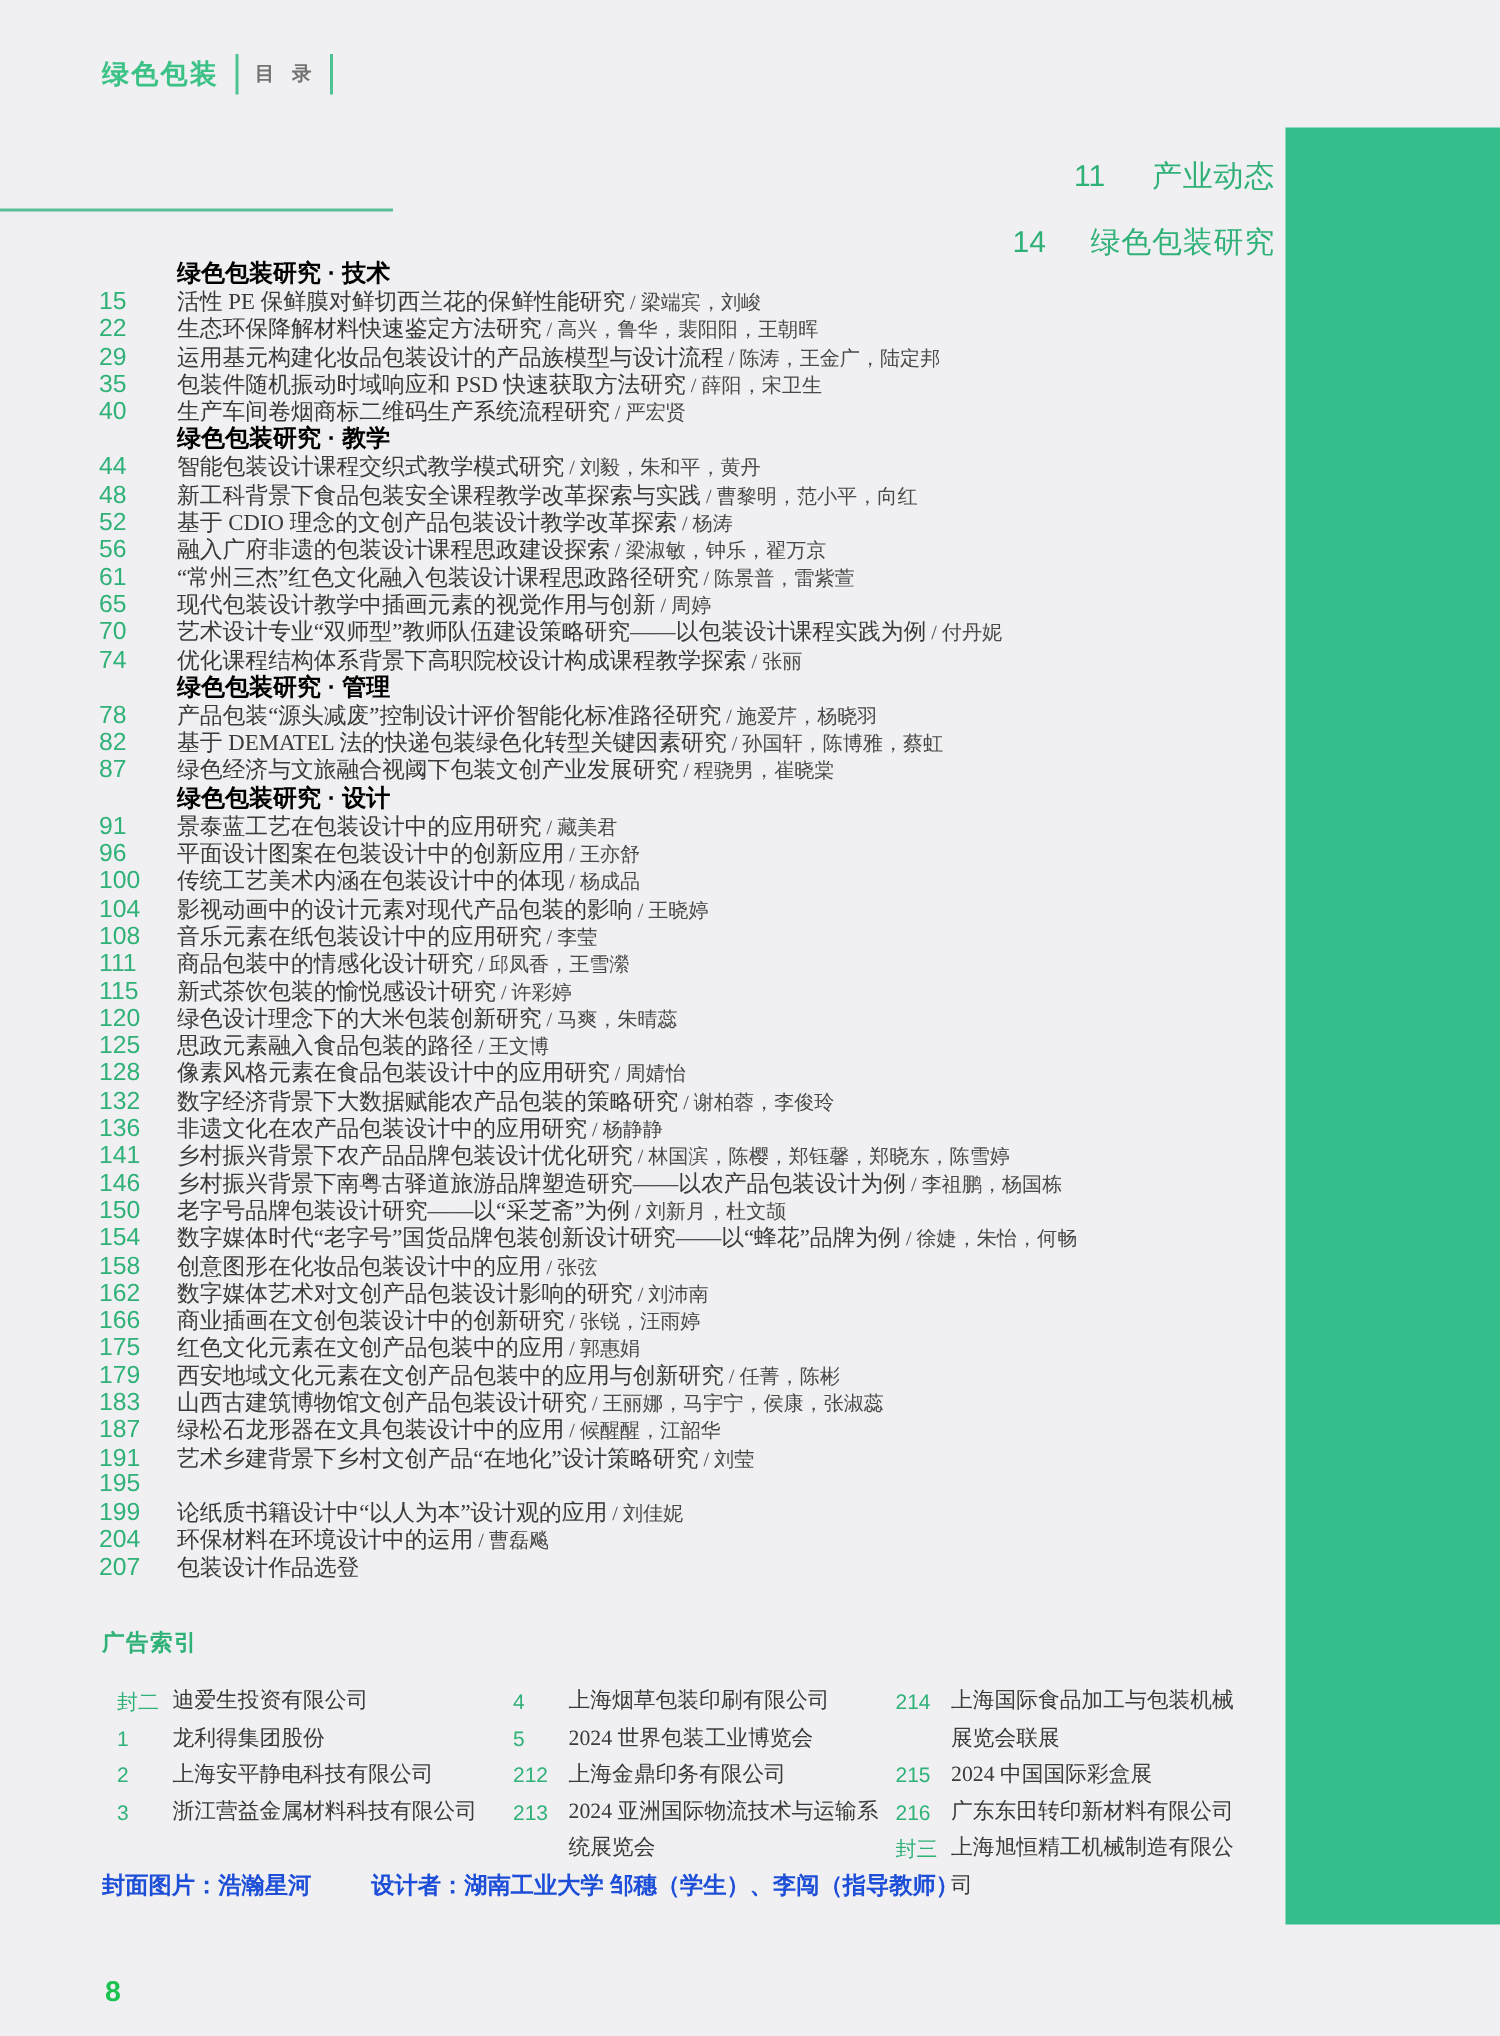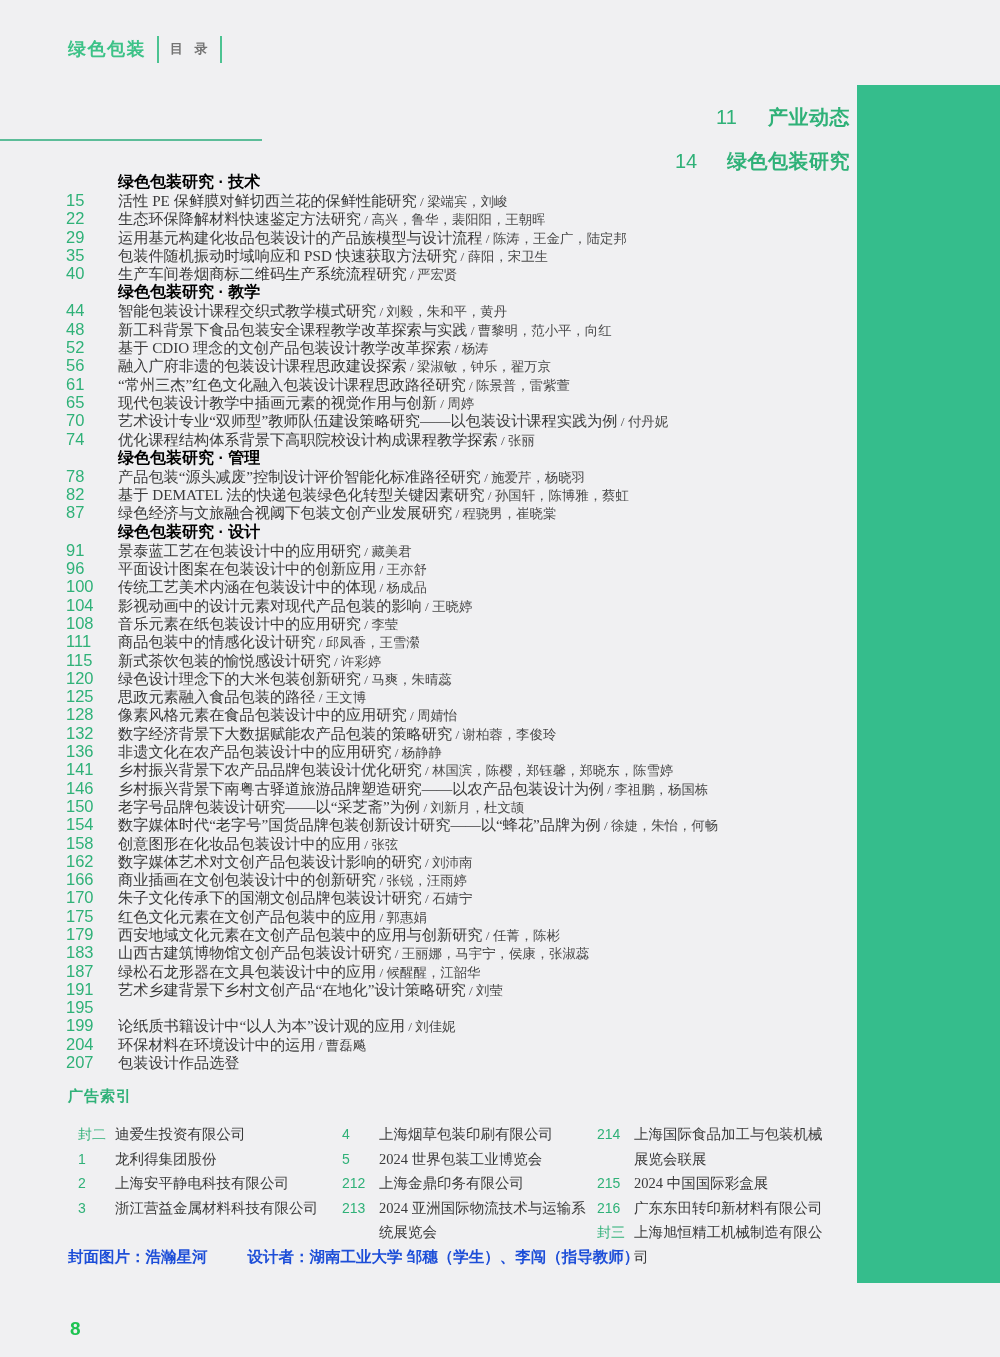--- a/index.html
+++ b/index.html
@@ -17,21 +17,21 @@
   .vbar { width:2px; height:27px; background:#4cc392; margin:0 11px; }
   .toc-label { color:#737373; font-size:13px; font-weight:bold; letter-spacing:4px; }
   .vbar.end { margin:0 0 0 8px; }
 
   .toc { position:absolute; left:66px; top:104px; width:784px; }
   .row { display:flex; align-items:baseline; }
   .row .num { width:52px; flex-shrink:0; color:#2fb178; }
 
   .chapter { height:27px;justify-content:flex-end; }
   .chapter .num { font-size:20px; }
-  .chapter .title { font-size:20px; color:#2fb178; font-weight:bold; letter-spacing:0.5px; }
+  .chapter .title { font-size:20px; color:#2fb178; font-weight:normal; letter-spacing:0.5px; }
   .chapter.second { height:24px; }
 
   .divider { height:2px; background:#5cbd99; width:262px; margin:8px 0 7px -66px; }
 
   .sub { height:19px; }
   .sub .subtitle { font-size:16px; color:#000000; font-weight:bold; }
 
   .entry { height:18.3px; }
   .entry .num { font-size:16.5px; }
   .entry .text {
@@ -234,24 +234,20 @@
     </div>
     <div class="row entry">
       <span class="num">162</span>
       <span class="text">数字媒体艺术对文创产品包装设计影响的研究<span class="sep"> / </span><span class="authors">刘沛南</span></span>
     </div>
     <div class="row entry">
       <span class="num">166</span>
       <span class="text">商业插画在文创包装设计中的创新研究<span class="sep"> / </span><span class="authors">张锐，汪雨婷</span></span>
     </div>
     <div class="row entry">
-      <span class="num">170</span>
-      <span class="text">朱子文化传承下的国潮文创品牌包装设计研究<span class="sep"> / </span><span class="authors">石婧宁</span></span>
-    </div>
-    <div class="row entry">
       <span class="num">175</span>
       <span class="text">红色文化元素在文创产品包装中的应用<span class="sep"> / </span><span class="authors">郭惠娟</span></span>
     </div>
     <div class="row entry">
       <span class="num">179</span>
       <span class="text">西安地域文化元素在文创产品包装中的应用与创新研究<span class="sep"> / </span><span class="authors">任菁，陈彬</span></span>
     </div>
     <div class="row entry">
       <span class="num">183</span>
       <span class="text">山西古建筑博物馆文创产品包装设计研究<span class="sep"> / </span><span class="authors">王丽娜，马宇宁，侯康，张淑蕊</span></span>

